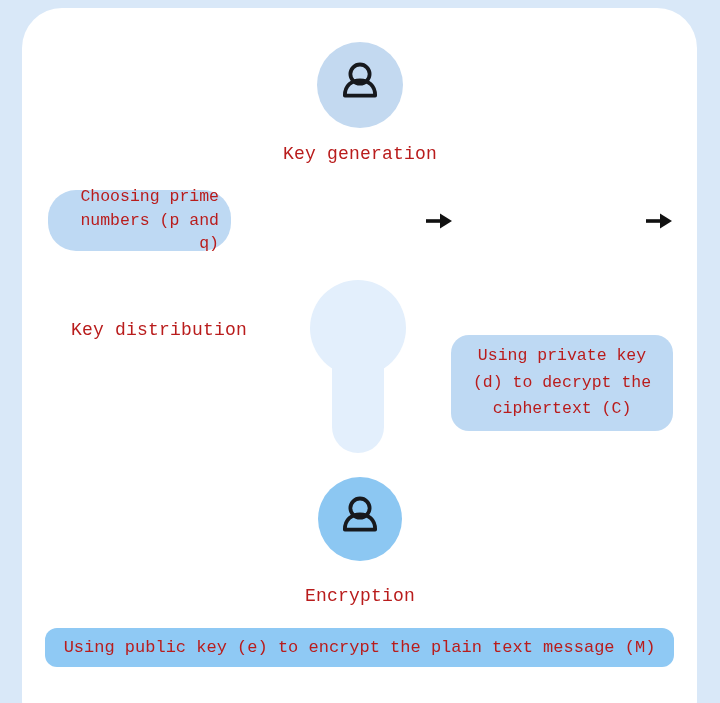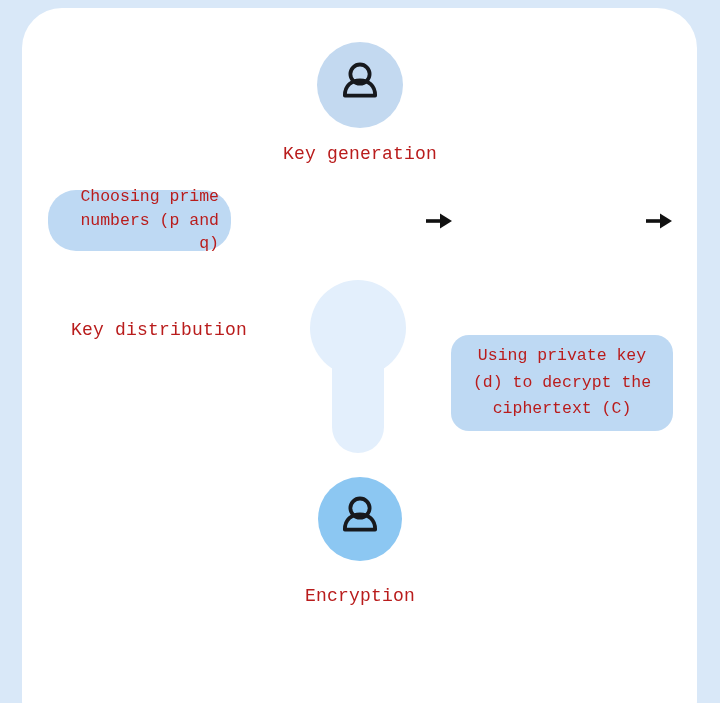--- a/index.html
+++ b/index.html
@@ -164,13 +164,14 @@
     <span>
       <svg width="46" height="46" viewBox="0 0 44 44" fill="none">
         <circle cx="22" cy="13.5" r="9.2" stroke="#17191d" stroke-width="3.6"></circle>
         <path d="M7.5 34 c0 -9.5 6.5 -14.5 14.5 -14.5 c8 0 14.5 5 14.5 14.5 z" stroke="#17191d" stroke-width="3.6" stroke-linejoin="round"></path>
       </svg>
     </span>
   </div>
 
   <div class="abs section-title title-encryption">Encryption</div>
 
+  <div class="abs bottom-bar">Using public key (e) to encrypt the plain text message (M)</div>
 </div>
 
 </body></html>

